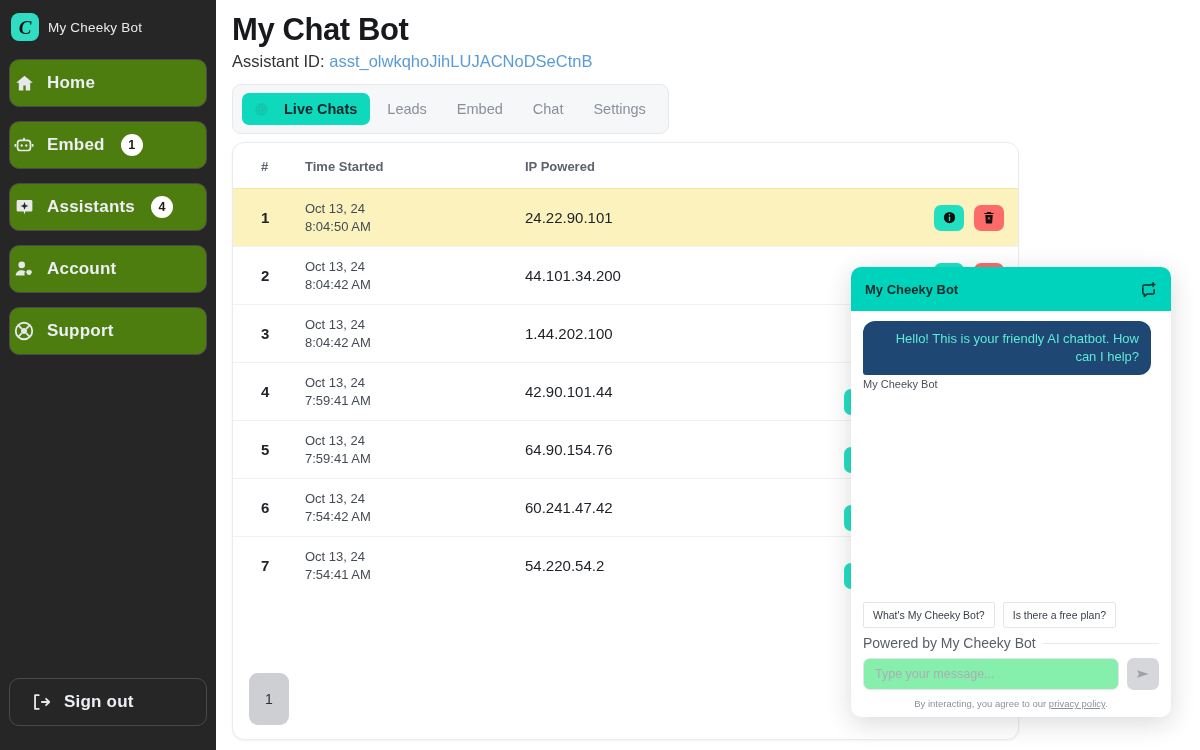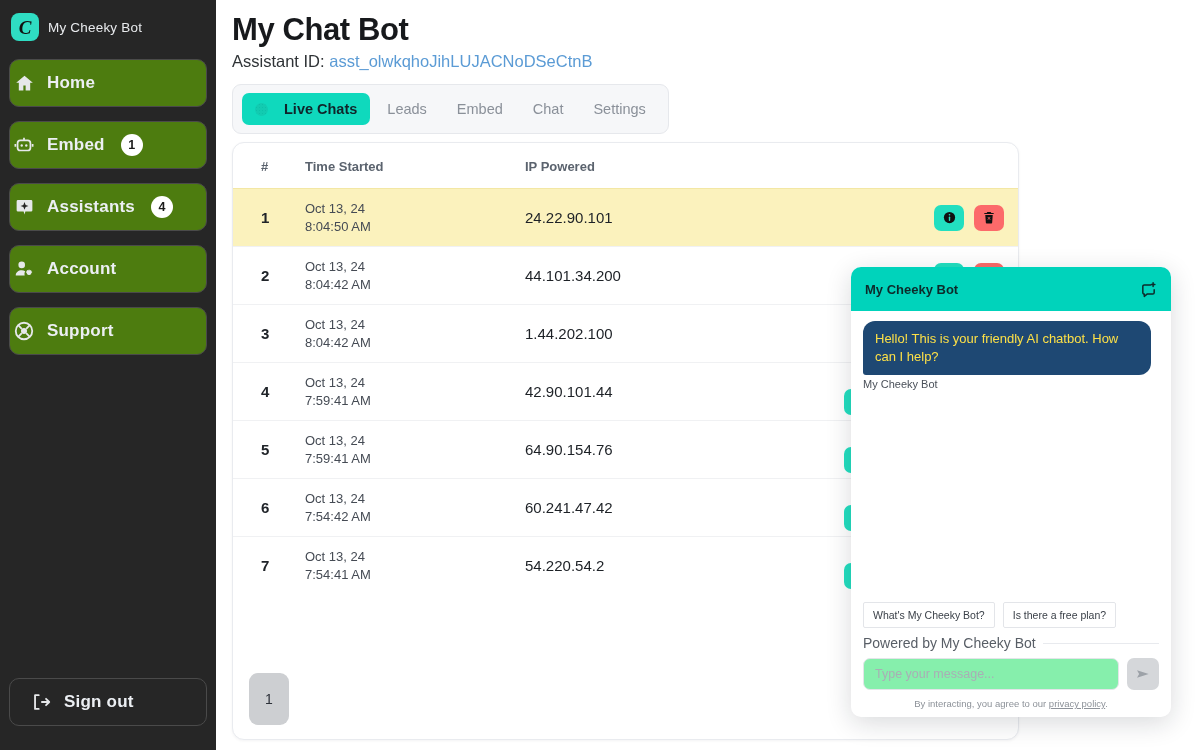--- a/index.html
+++ b/index.html
@@ -154,25 +154,26 @@
   }
   .cw-header {
     height: 44px; background: #00d3bb;
     display: flex; align-items: center; justify-content: space-between;
     padding: 0 14px;
   }
   .cw-title { font-size: 13px; font-weight: 700; color: #0d2a2a; }
   .cw-newchat { cursor: pointer; display: flex; color: #0d2a2a; }
   .cw-body { flex: 1; padding: 10px 12px 0 12px; overflow: hidden; }
   .bubble {
-    background: #1e4873; color: #fde047;
+    background: #1e4873; color: #5eead4;
     font-size: 13px; line-height: 1.38;
     border-radius: 12px 12px 12px 3px;
     padding: 9px 12px; max-width: 288px;
     display: inline-block;
+    text-align: right;
   }
   .bubble-author { font-size: 11px; color: #4a5059; margin-top: 3px; }
 
   .cw-quick { display: flex; gap: 8px; padding: 0 12px 3px 12px; }
   .quick-btn {
     background: #ffffff; border: 1px solid #e3e5e9; border-radius: 2px;
     font-size: 10.5px; color: #3b4149; padding: 6px 9px; cursor: pointer;
     white-space: nowrap; font-family: "Liberation Sans", sans-serif;
   }
   .cw-powered {

